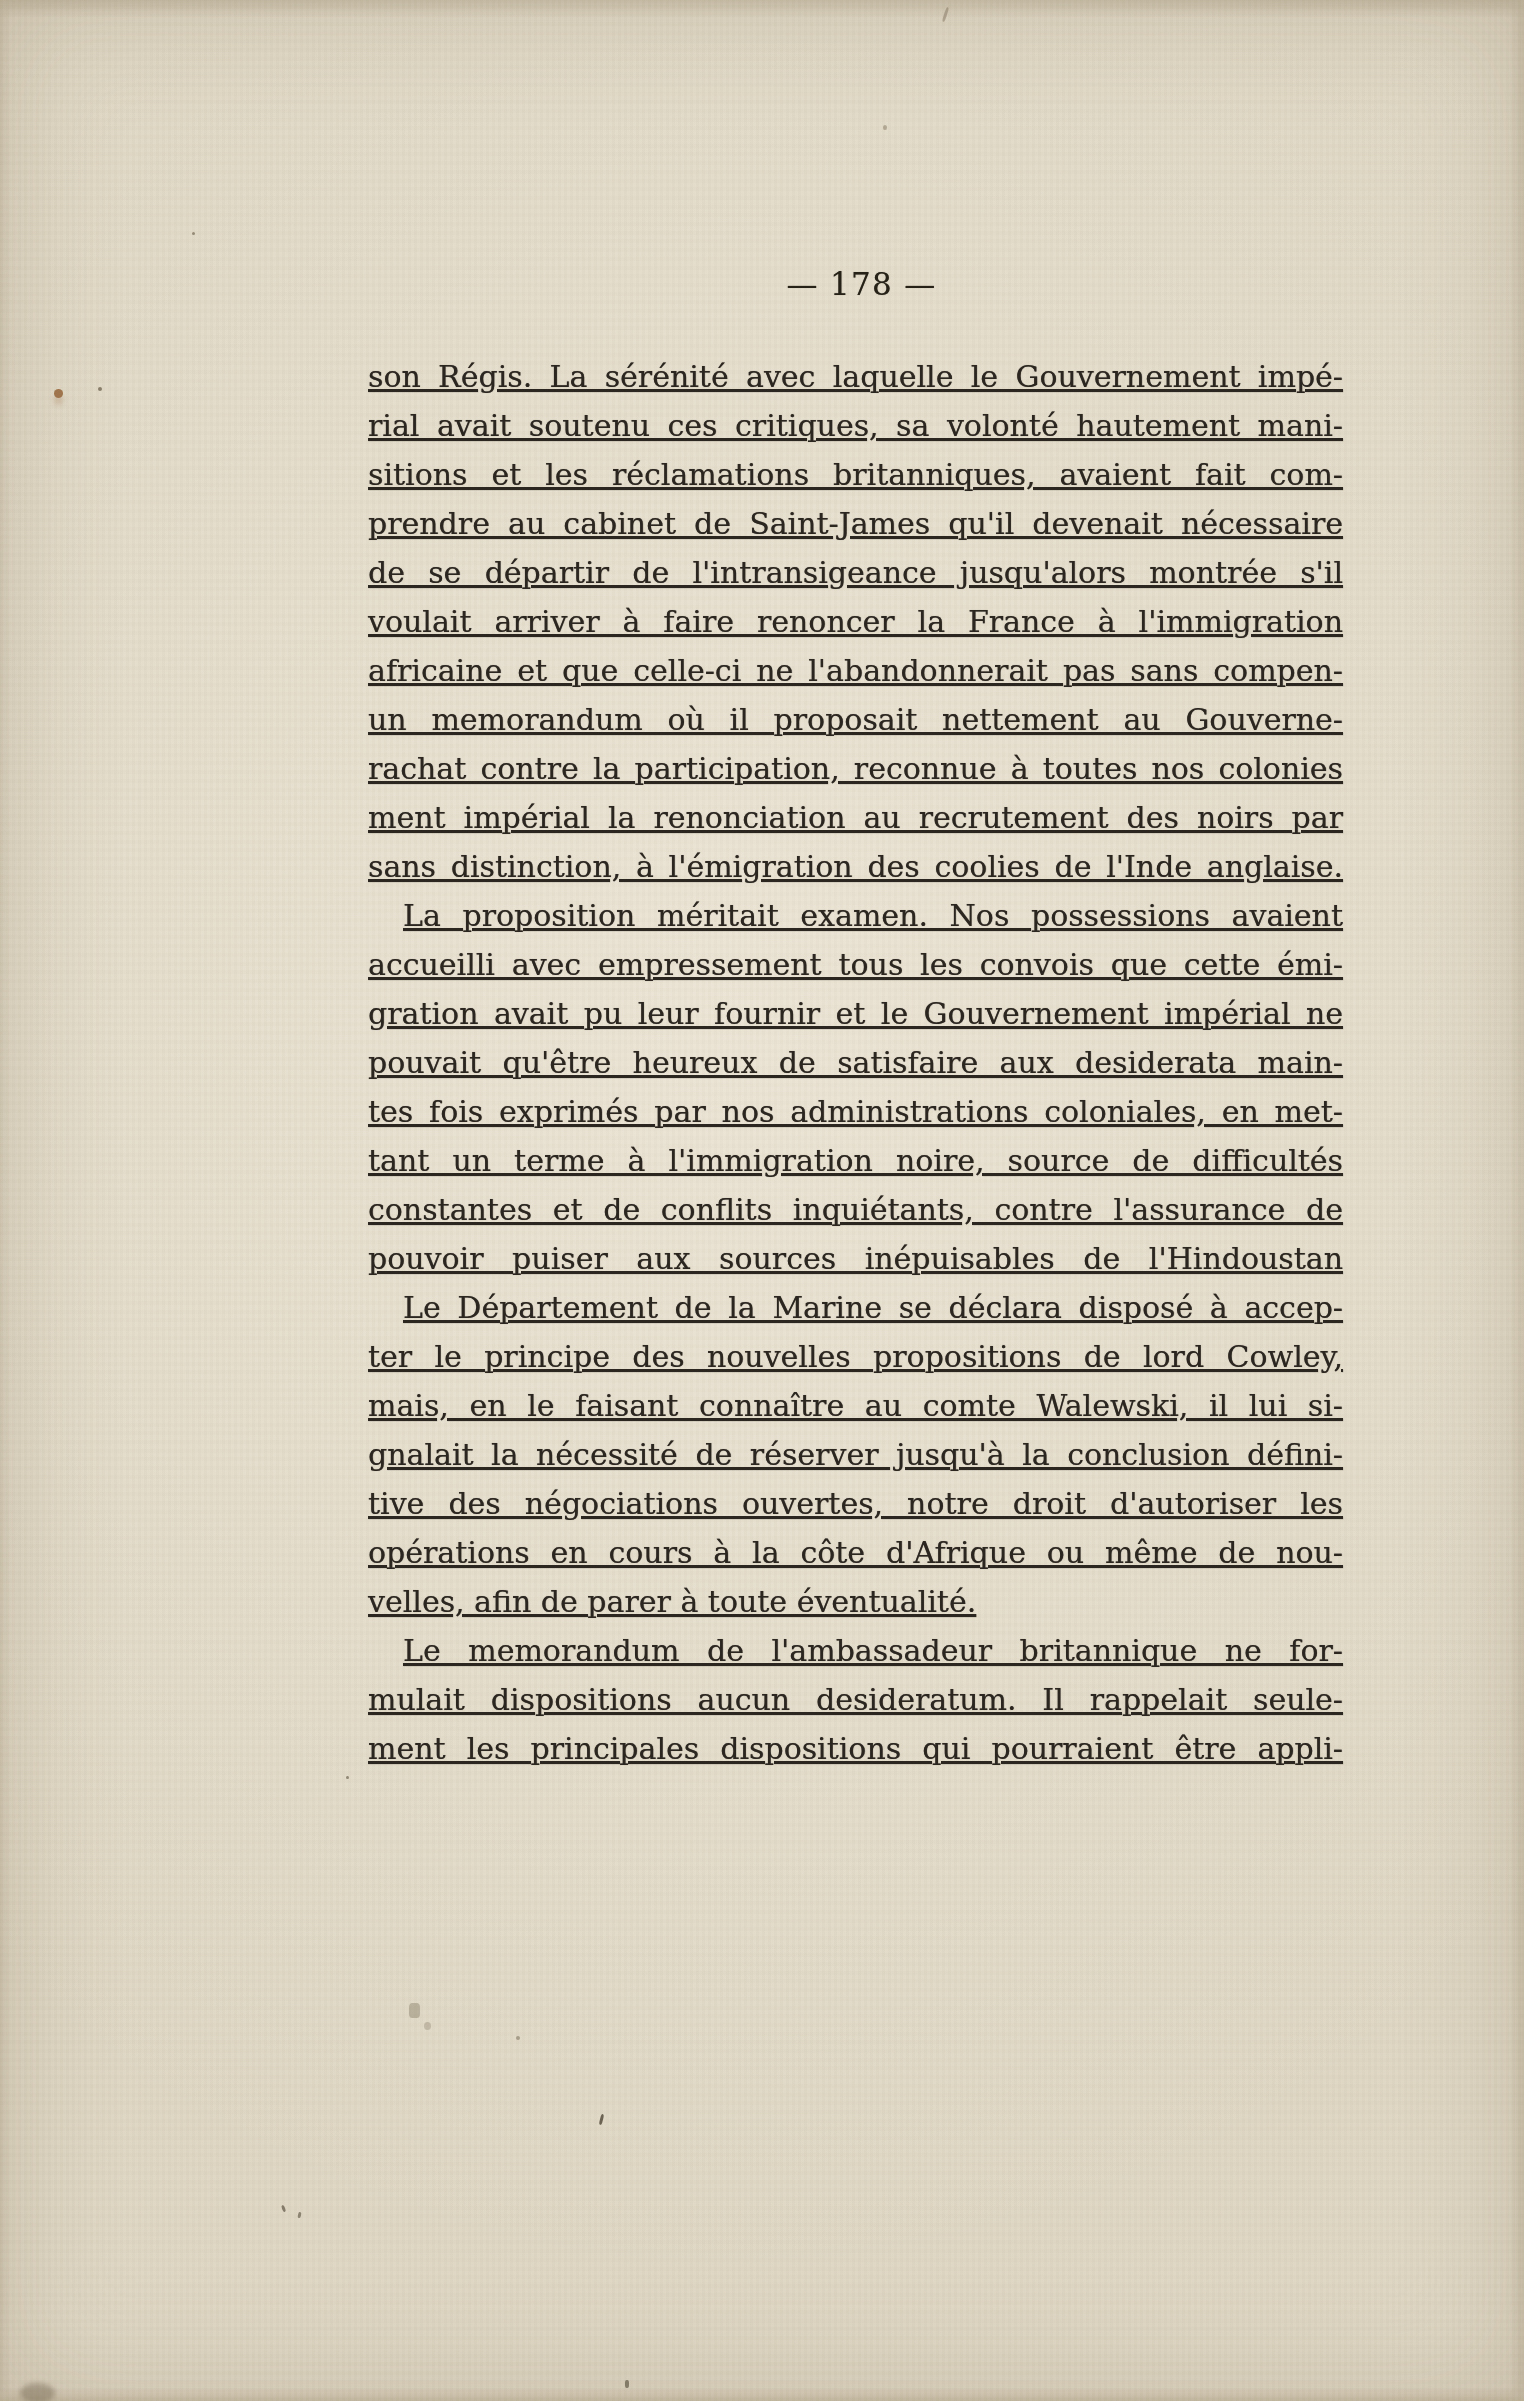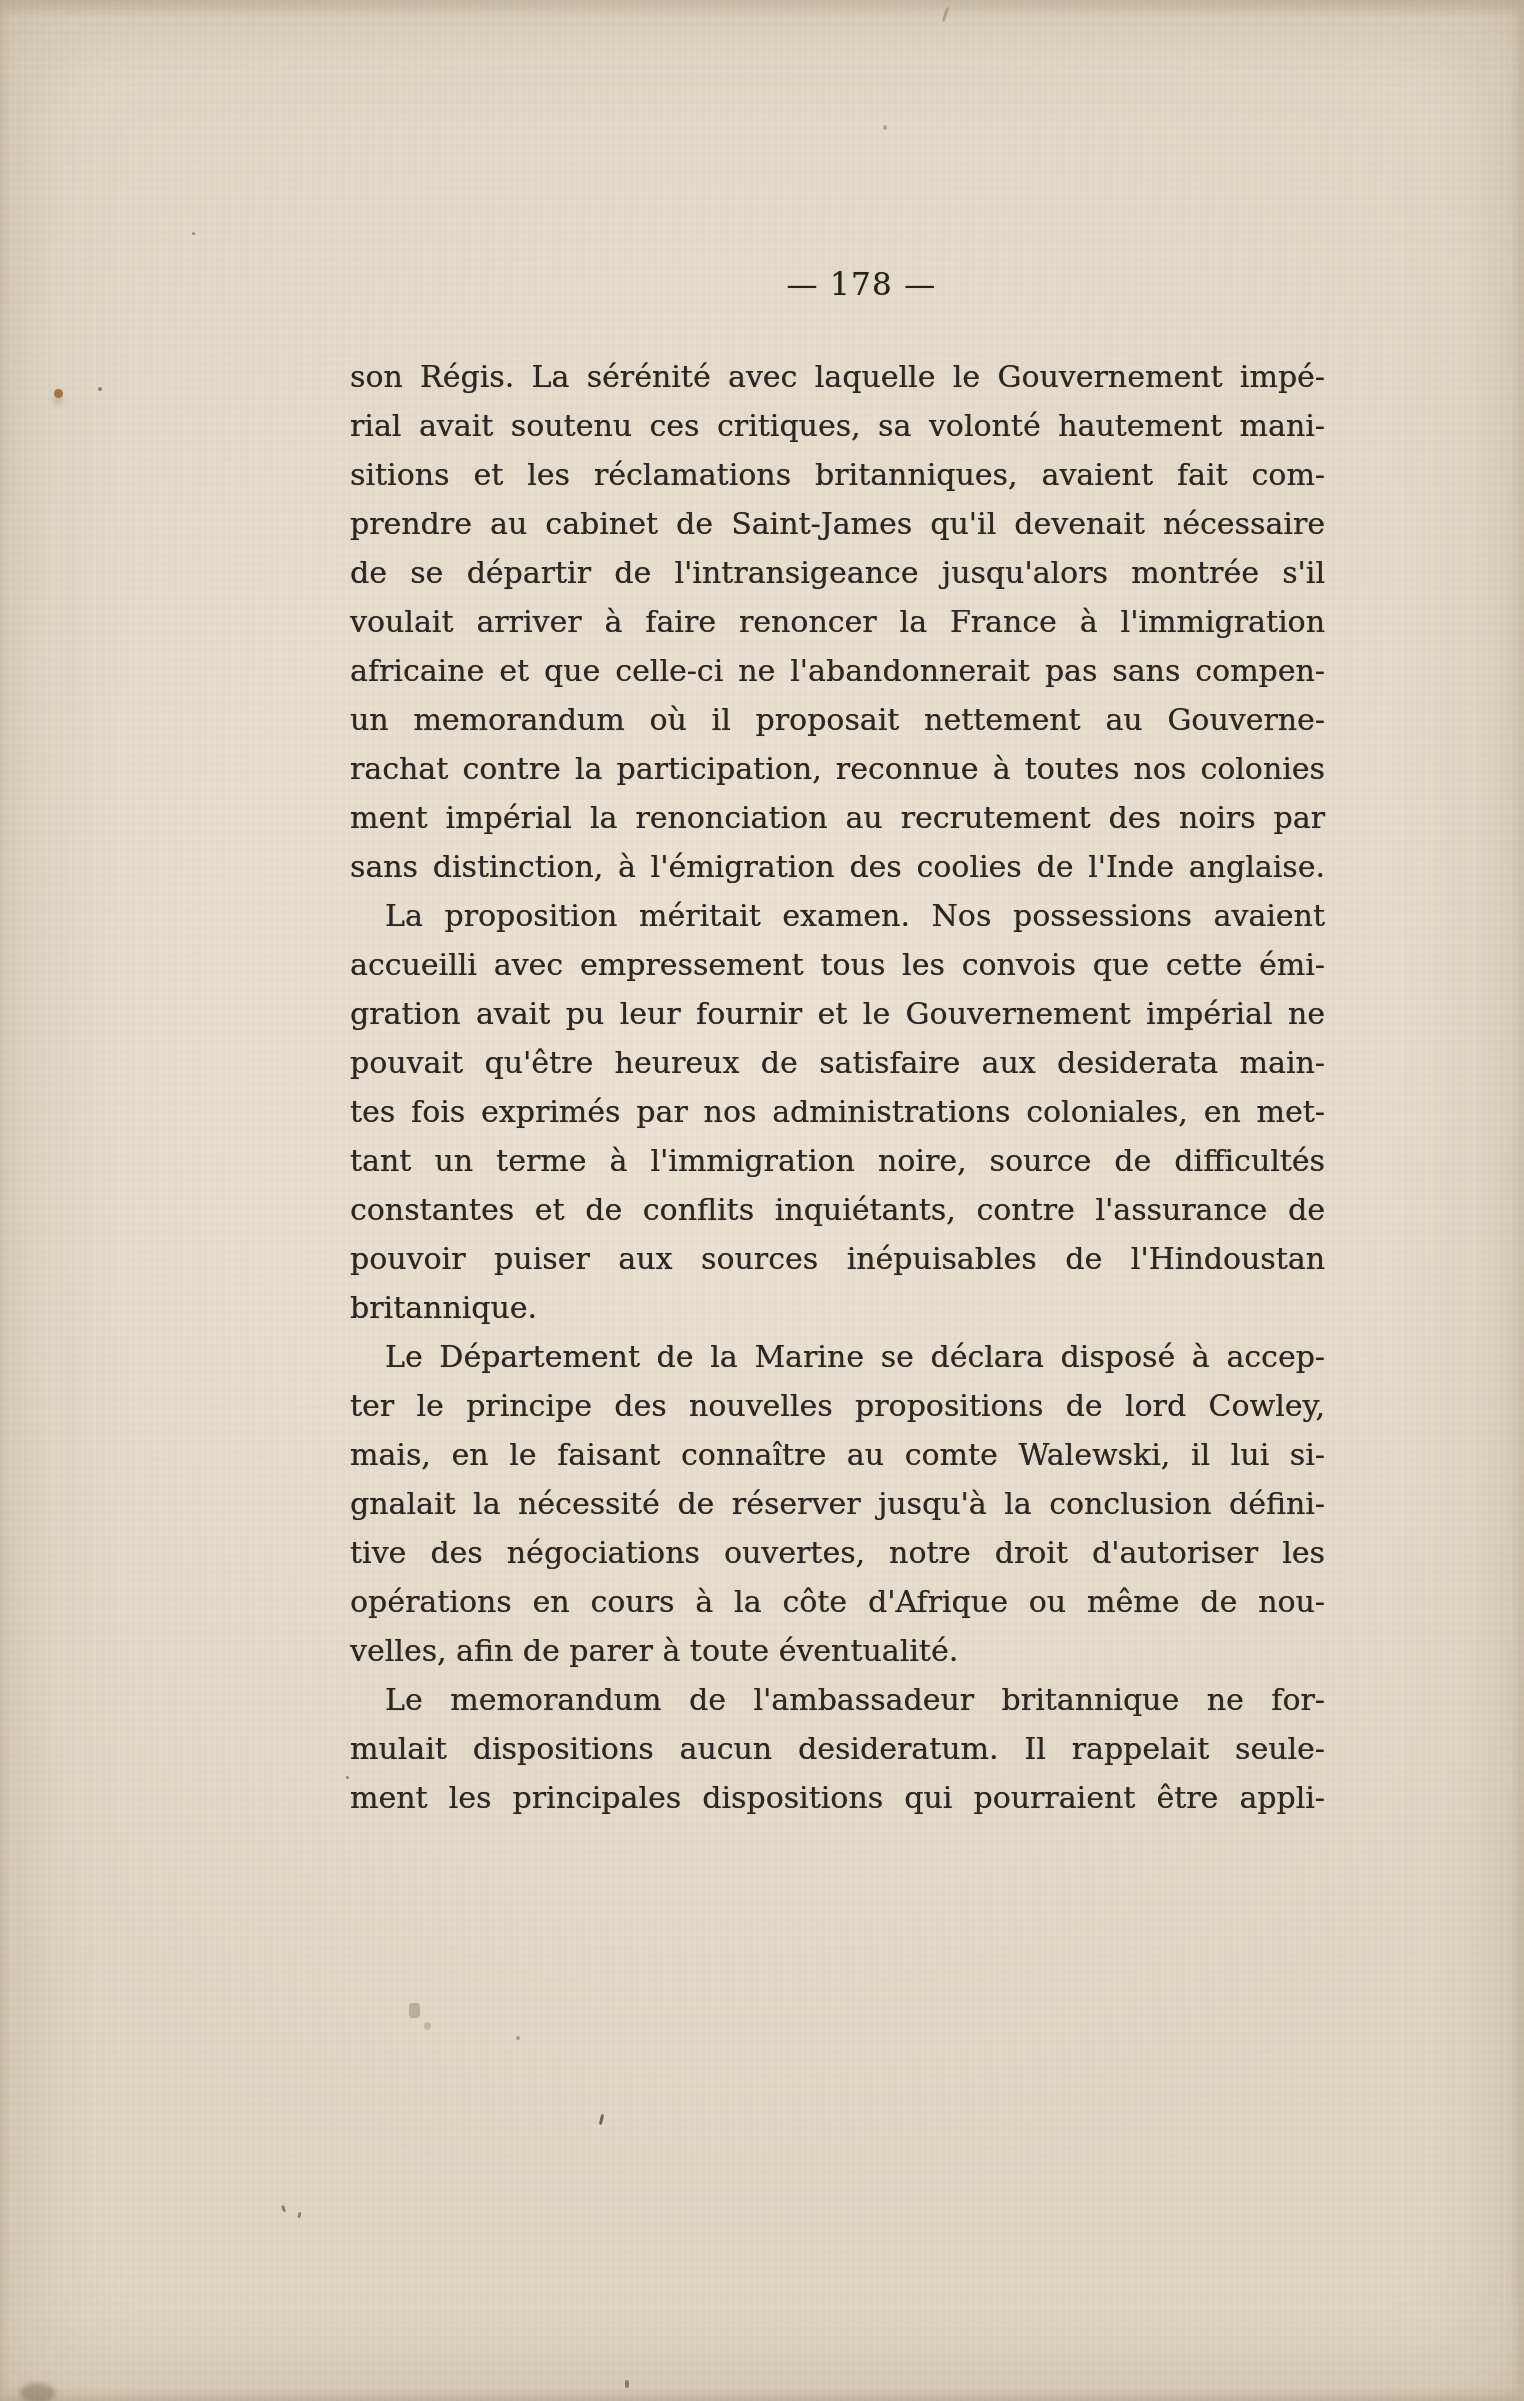--- a/index.html
+++ b/index.html
@@ -25,23 +25,24 @@
       repeating-linear-gradient(90deg, rgba(120,105,78,.022) 0 2.7px, rgba(255,255,255,.02) 2.7px 6px),
       repeating-linear-gradient(0deg, rgba(120,105,78,.015) 0 4px, rgba(255,255,255,.015) 4px 8.7px);
   }
   .page-number{
     position:absolute;left:374px;top:266px;width:975px;
     text-align:center;font-size:31px;color:#262218;
     letter-spacing:1.3px;
     text-shadow:0 0 0.7px rgba(38,34,24,.55);
   }
   .text-block{
-    position:absolute;left:350px;top:352px;width:975px;
+    position:absolute;left:368px;top:352px;width:975px;
     font-size:30px;color:#2b2620;
     text-shadow:0 0 0.7px rgba(43,38,32,.5), 0.4px 0.4px 0.3px rgba(43,38,32,.25);
+    text-decoration:underline;
   }
   .line{
     height:49px;line-height:49px;white-space:nowrap;
     text-align:justify;text-align-last:justify;
   }
   .line.short{text-align-last:left;}
   .line.indent{text-indent:35px;}
   .speck{position:absolute;border-radius:50%;pointer-events:none;}
 </style>
 </head>
@@ -64,21 +65,20 @@
       <div class="line">ment impérial la renonciation au recrutement des noirs par</div>
       <div class="line">sans distinction, à l'émigration des coolies de l'Inde anglaise.</div>
       <div class="line indent">La proposition méritait examen. Nos possessions avaient</div>
       <div class="line">accueilli avec empressement tous les convois que cette émi-</div>
       <div class="line">gration avait pu leur fournir et le Gouvernement impérial ne</div>
       <div class="line">pouvait qu'être heureux de satisfaire aux desiderata main-</div>
       <div class="line">tes fois exprimés par nos administrations coloniales, en met-</div>
       <div class="line">tant un terme à l'immigration noire, source de difficultés</div>
       <div class="line">constantes et de conflits inquiétants, contre l'assurance de</div>
       <div class="line">pouvoir puiser aux sources inépuisables de l'Hindoustan</div>
-      <div class="line short">britannique.</div>
       <div class="line indent">Le Département de la Marine se déclara disposé à accep-</div>
       <div class="line">ter le principe des nouvelles propositions de lord Cowley,</div>
       <div class="line">mais, en le faisant connaître au comte Walewski, il lui si-</div>
       <div class="line">gnalait la nécessité de réserver jusqu'à la conclusion défini-</div>
       <div class="line">tive des négociations ouvertes, notre droit d'autoriser les</div>
       <div class="line">opérations en cours à la côte d'Afrique ou même de nou-</div>
       <div class="line short">velles, afin de parer à toute éventualité.</div>
       <div class="line indent">Le memorandum de l'ambassadeur britannique ne for-</div>
       <div class="line">mulait dispositions aucun desideratum. Il rappelait seule-</div>
       <div class="line">ment les principales dispositions qui pourraient être appli-</div>

